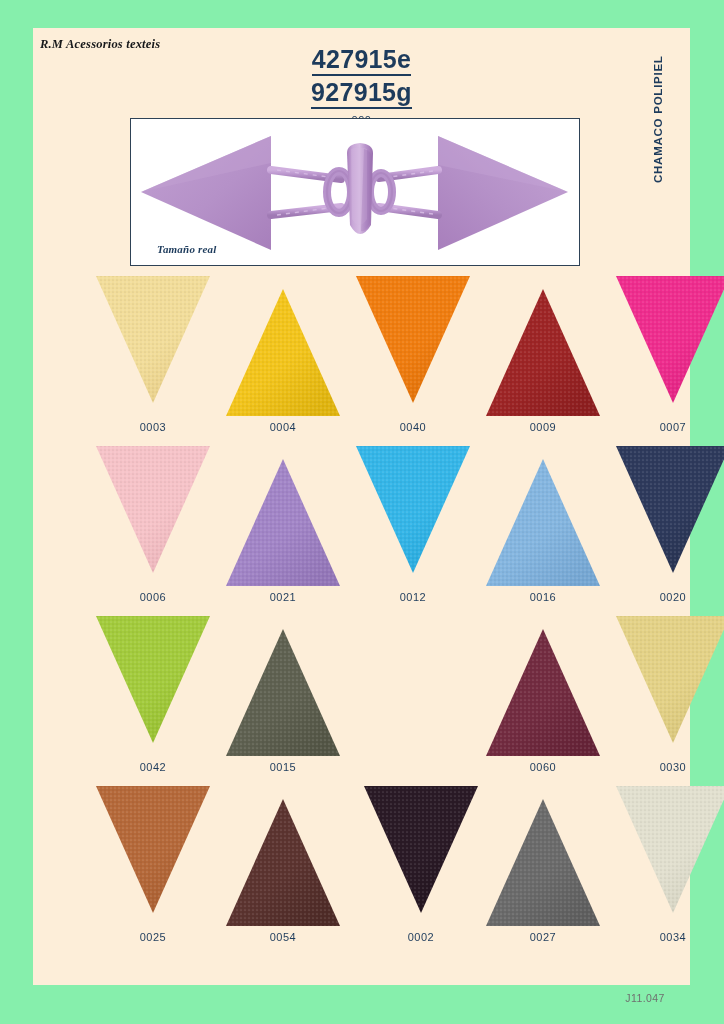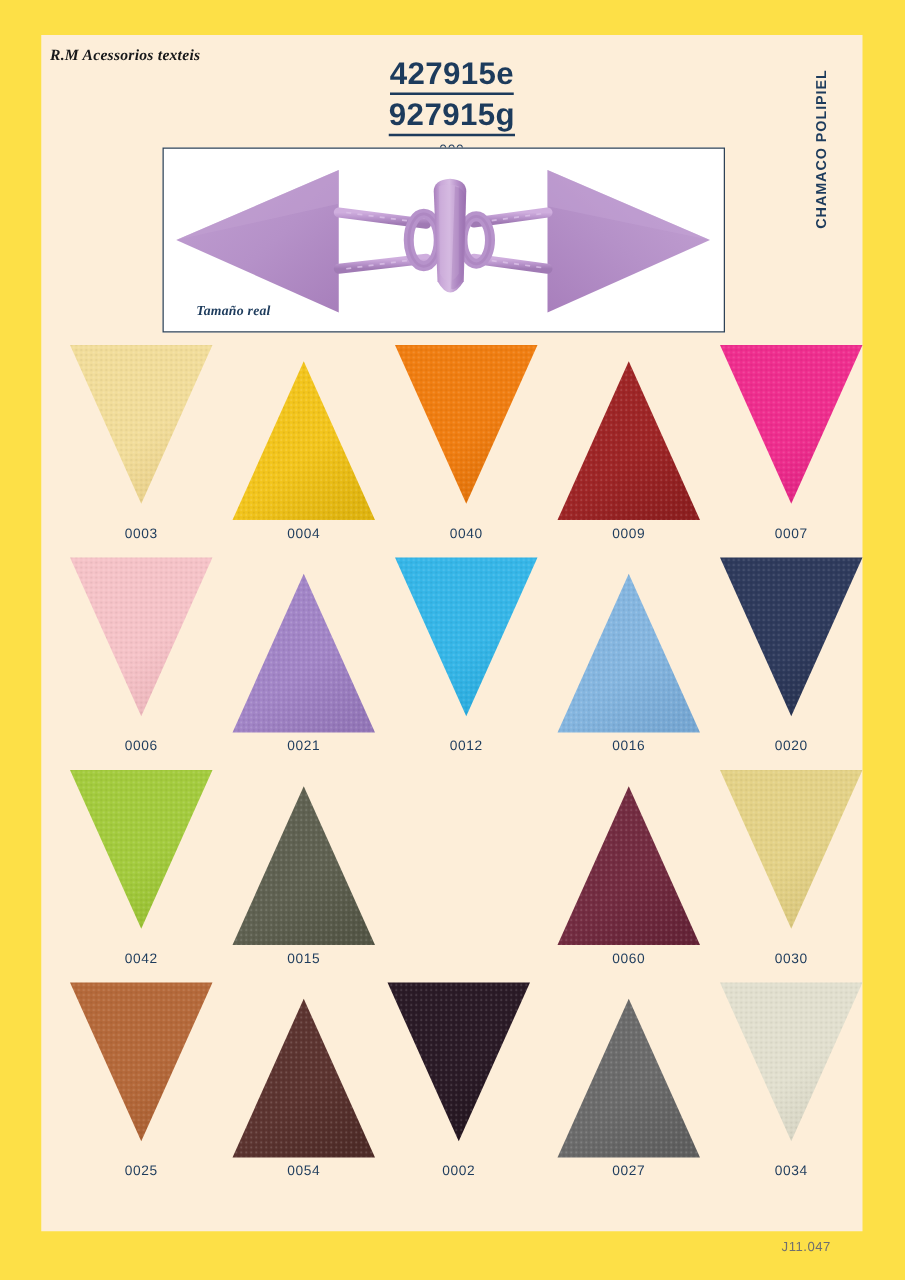--- a/index.html
+++ b/index.html
@@ -7,21 +7,21 @@
     padding: 0;
     background: #ffffff;
   }
   body {
     font-family: "Liberation Sans", sans-serif;
   }
   #page {
     position: relative;
     width: 724px;
     height: 1024px;
-    background: #fde047;
+    background: #86efac;
     overflow: hidden;
   }
   
   #panel {
     position: absolute;
     left: 33px;
     top: 28px;
     width: 657px;
     height: 957px;
     background: #fdeed9;
@@ -113,20 +113,21 @@
   
   #grid {
     position: absolute;
     left: 0px;
     top: 245px;
     width: 657px;
   }
   .row {
     position: relative;
     height: 170px;
+    margin-left: 40px;
   }
   .cell {
     position: absolute;
     top: 0;
     width: 124px;
     height: 170px;
   }
   .tri-box {
     position: absolute;
     left: 0;
@@ -591,21 +592,21 @@
                       <circle cx="3" cy="3" r="0.85" fill="#000000" opacity="0.07"></circle>
                     </pattern>
                   </defs>
                   <path d="M 59 2 L 116 129 L 2 129 Z" fill="url(#g3_1)"></path>
                   <path d="M 59 2 L 116 129 L 2 129 Z" fill="url(#p3_1)"></path>
                 </svg>
               </div>
             </div>
             <div class="lbl">0054</div>
           </div>
-          <div class="cell down" style="left: 272px;">
+          <div class="cell down" style="left: 286px;">
             <div class="tri-box">
               <div class="tri">
                 <svg width="118" height="132" viewBox="0 0 118 132">
                   <defs>
                     <linearGradient id="g3_2" x1="0" y1="0" x2="0.75" y2="1">
                       <stop offset="0%" stop-color="#2a1a26"></stop>
                       <stop offset="62%" stop-color="#2a1a26"></stop>
                       <stop offset="100%" stop-color="#21131d"></stop>
                     </linearGradient>
                     <pattern id="p3_2" width="4" height="4" patternUnits="userSpaceOnUse">

